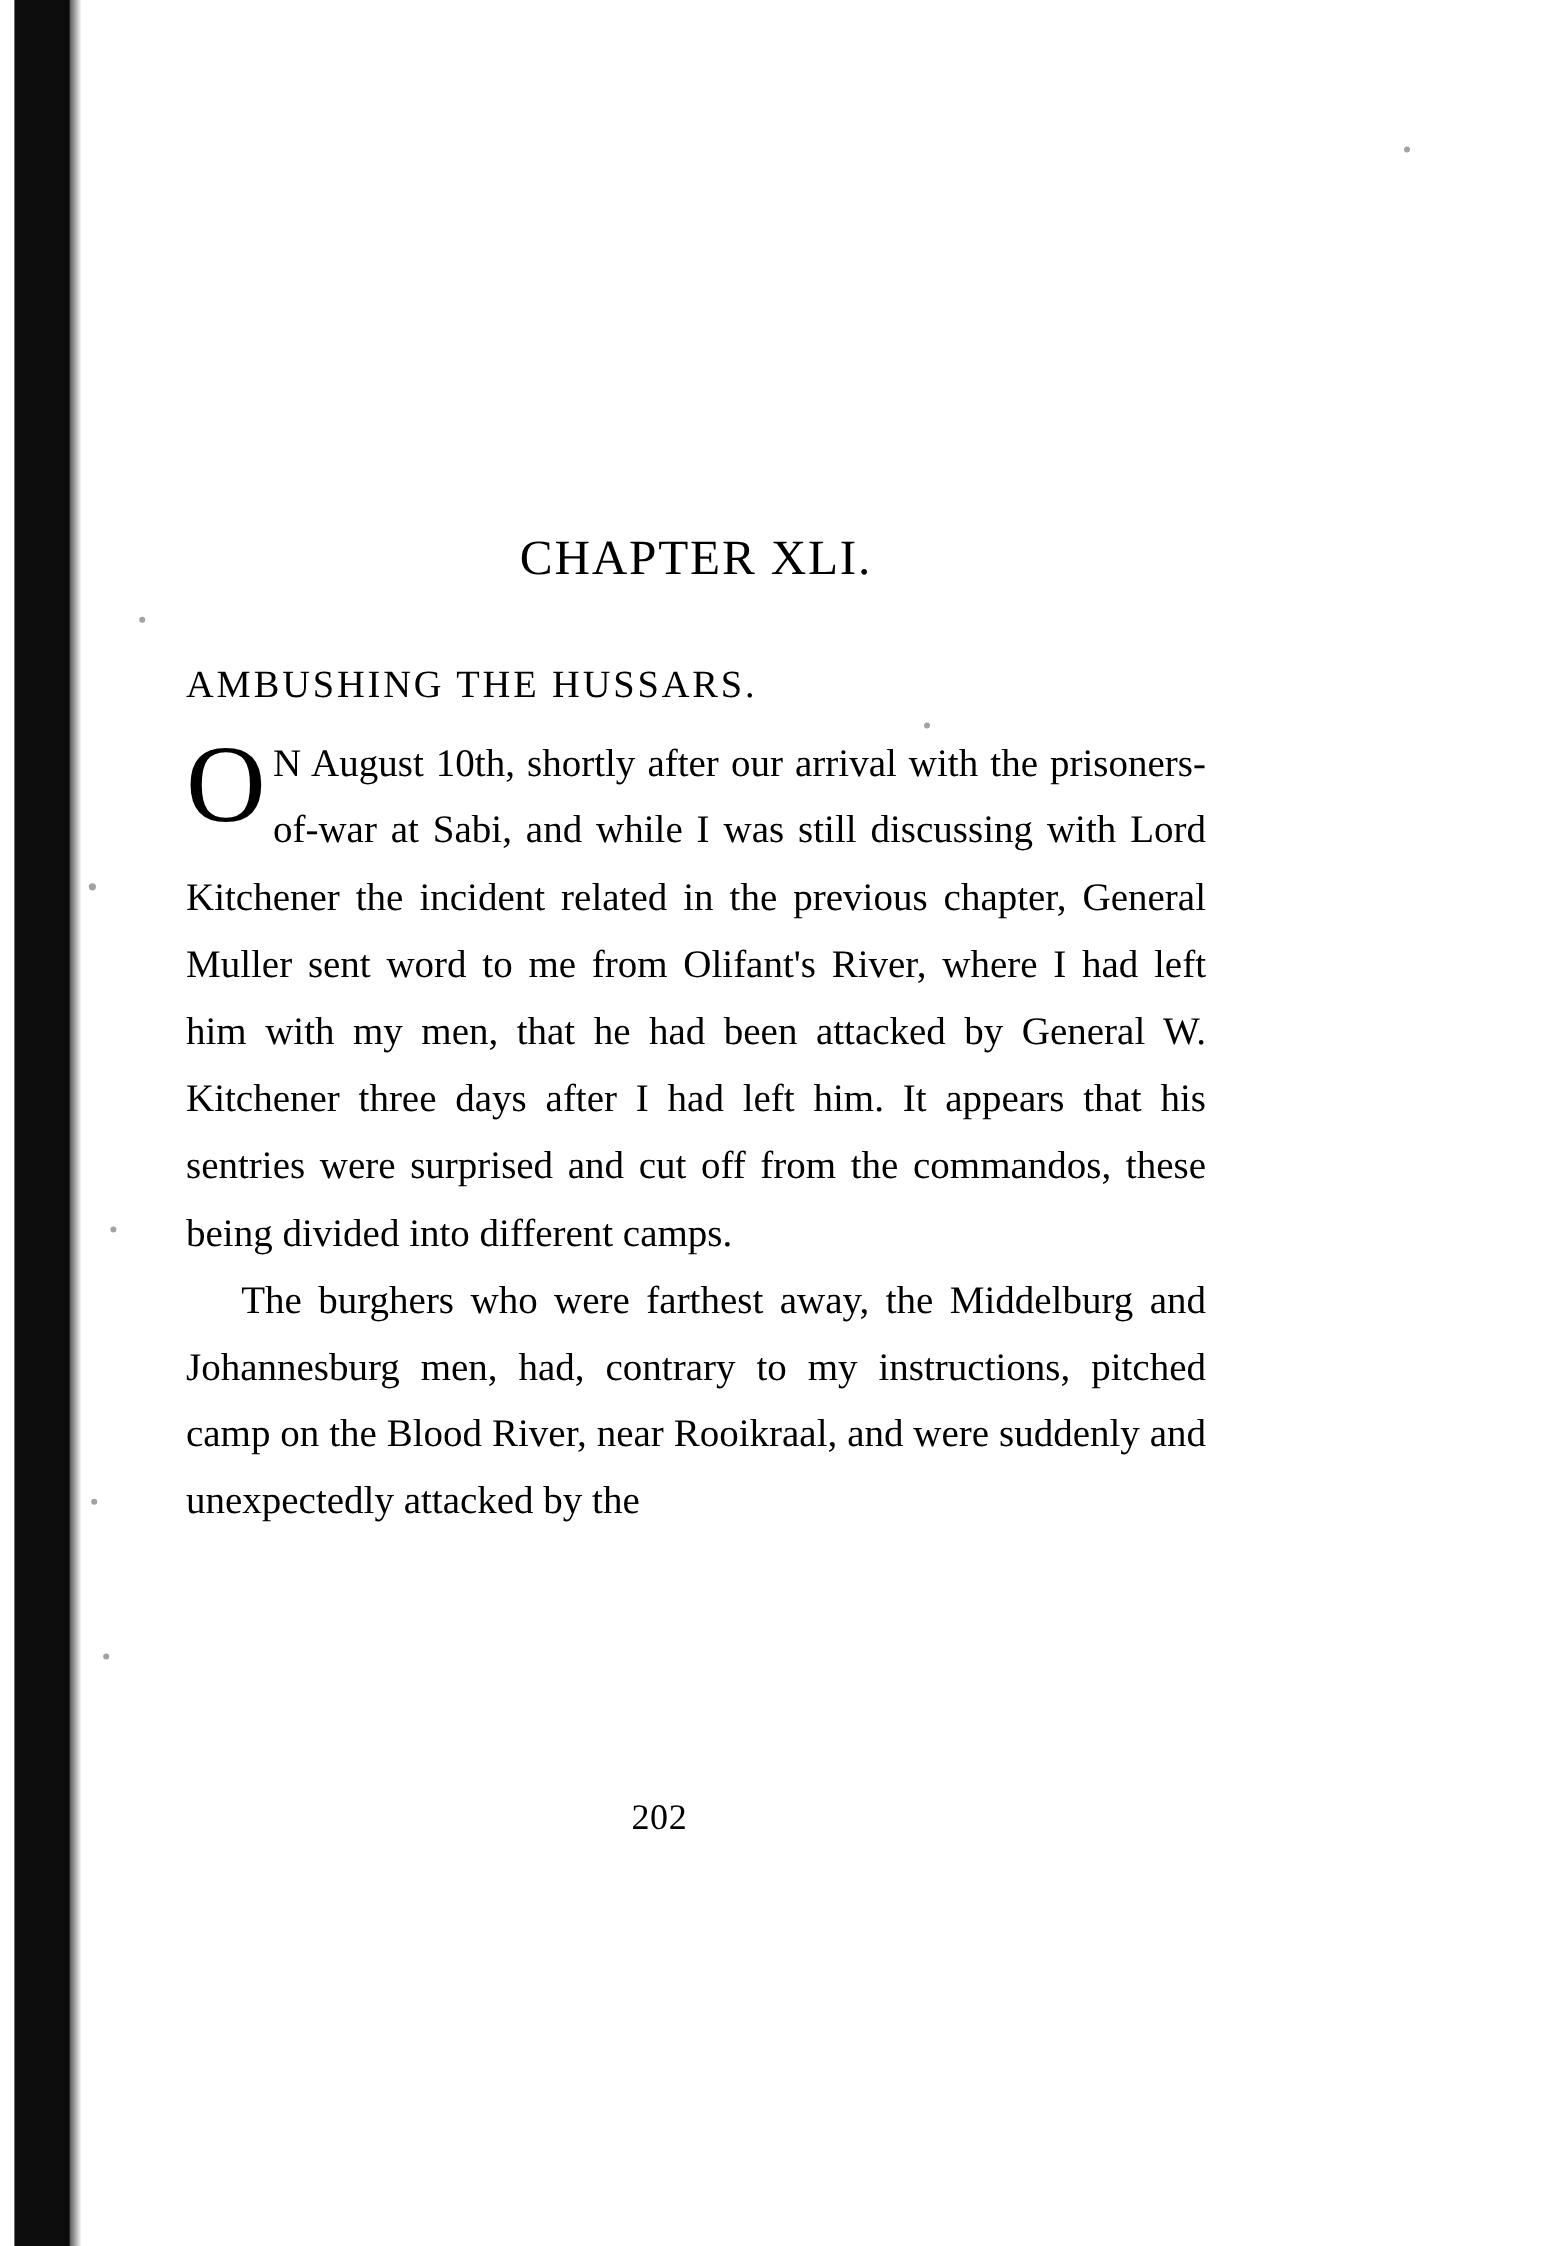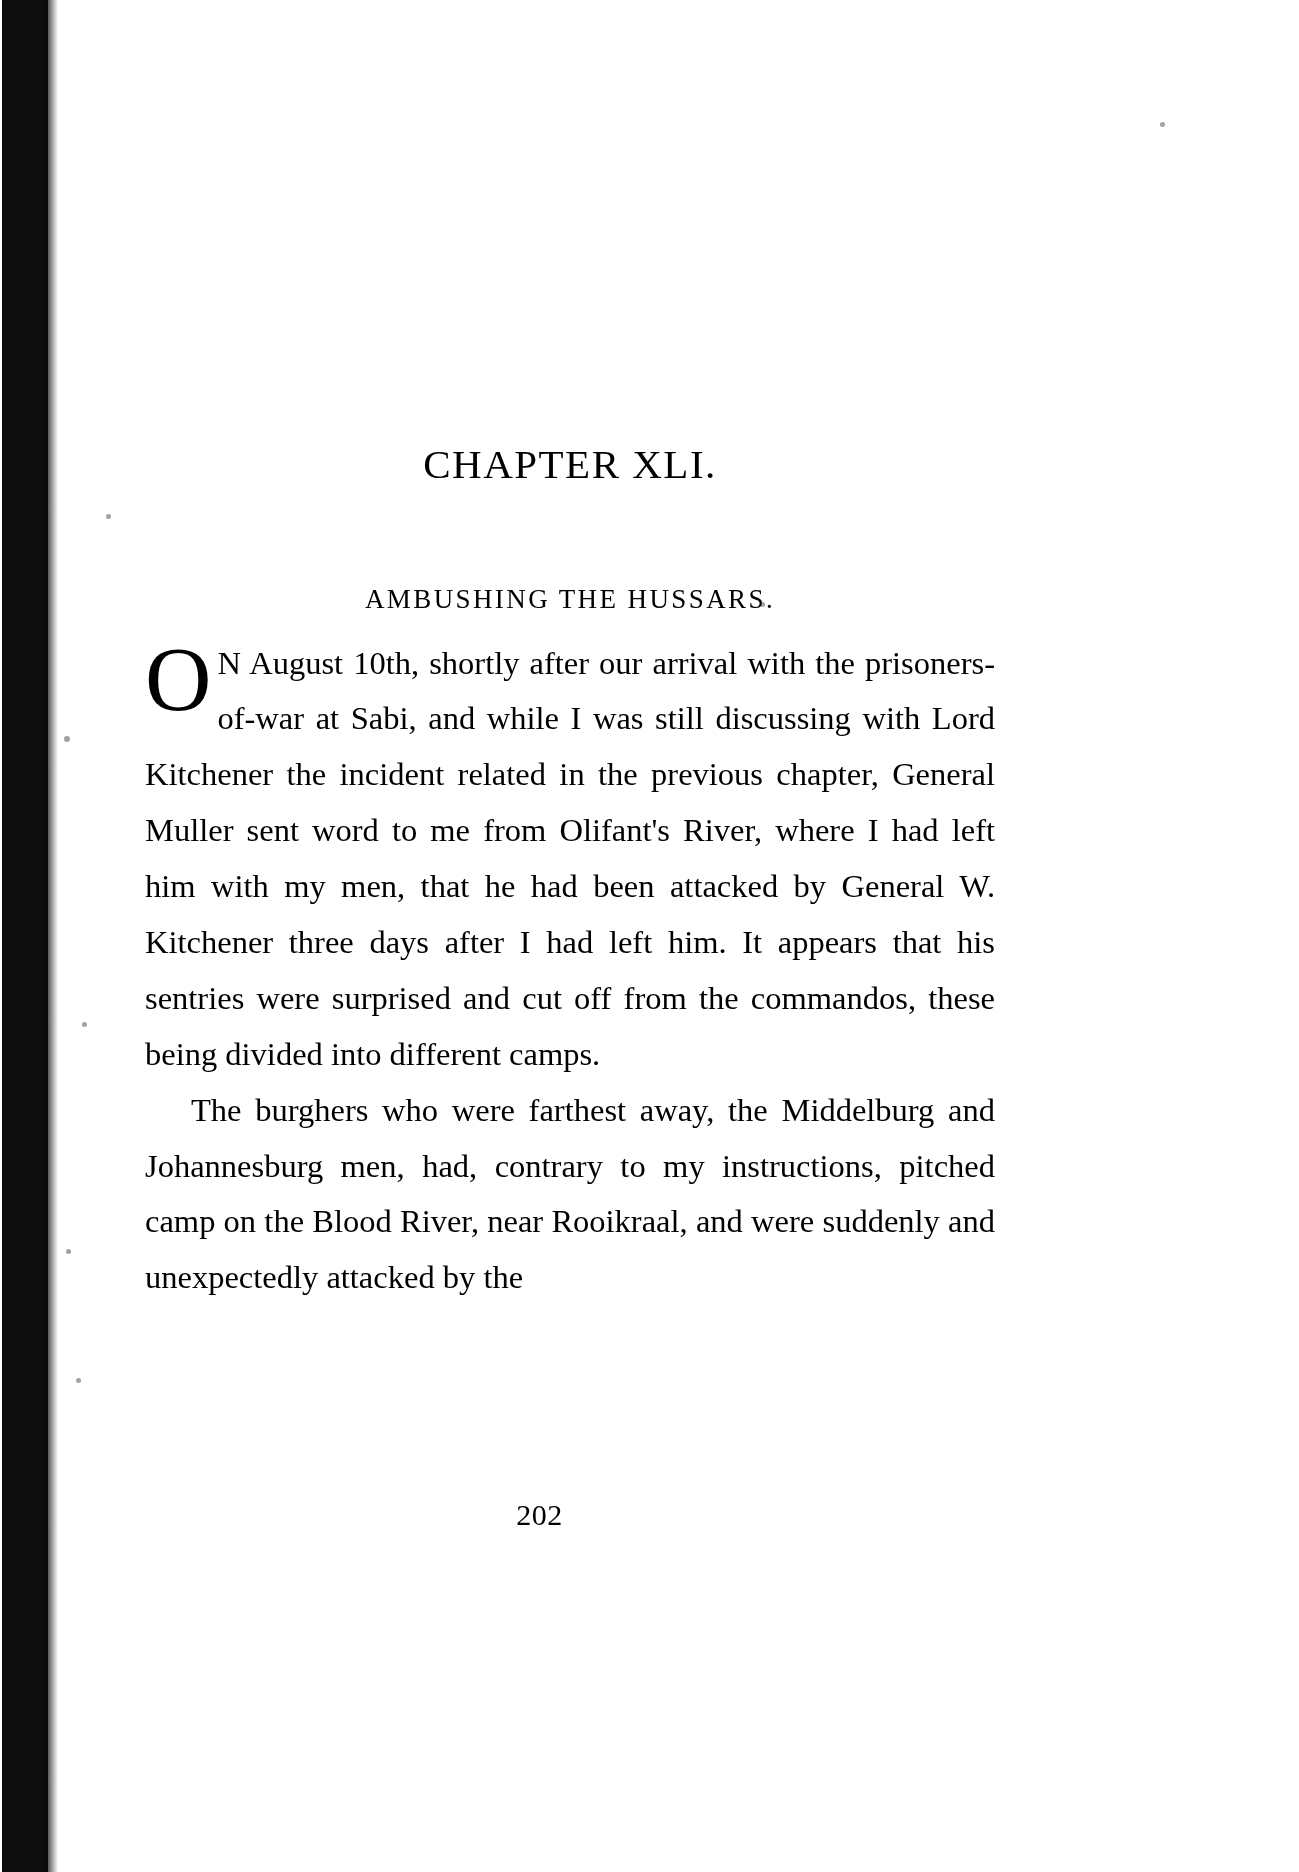--- a/index.html
+++ b/index.html
@@ -31,21 +31,21 @@
     top: 0;
     right: -10px;
     width: 14px;
     height: 100%;
     background: linear-gradient(to right, rgba(10,10,10,0.95), rgba(255,255,255,0));
   }
 
   .page {
     position: absolute;
     top: 0;
-    left: 2px;
+    left: 12px;
     width: 1075px;
     height: 1872px;
   }
 
   .text-block {
     position: absolute;
     left: 143px;
     top: 440px;
     width: 850px;
   }
@@ -53,24 +53,23 @@
   .chapter-title {
     text-align: center;
     font-size: 41px;
     letter-spacing: 1.5px;
     margin: 0 0 0 0;
     font-weight: normal;
     line-height: 1.2;
   }
 
   .chapter-subtitle {
-    text-align: center;
-    font-size: 27px;
+    font-size: 32px;
     letter-spacing: 2.4px;
-    margin: 94px 0 0 0;
+    margin: 62px 0 0 0;
     font-weight: normal;
     line-height: 1.2;
   }
 
   .body-para {
     font-size: 32.5px;
     line-height: 1.72;
     text-align: justify;
     text-justify: inter-word;
     margin: 0;

